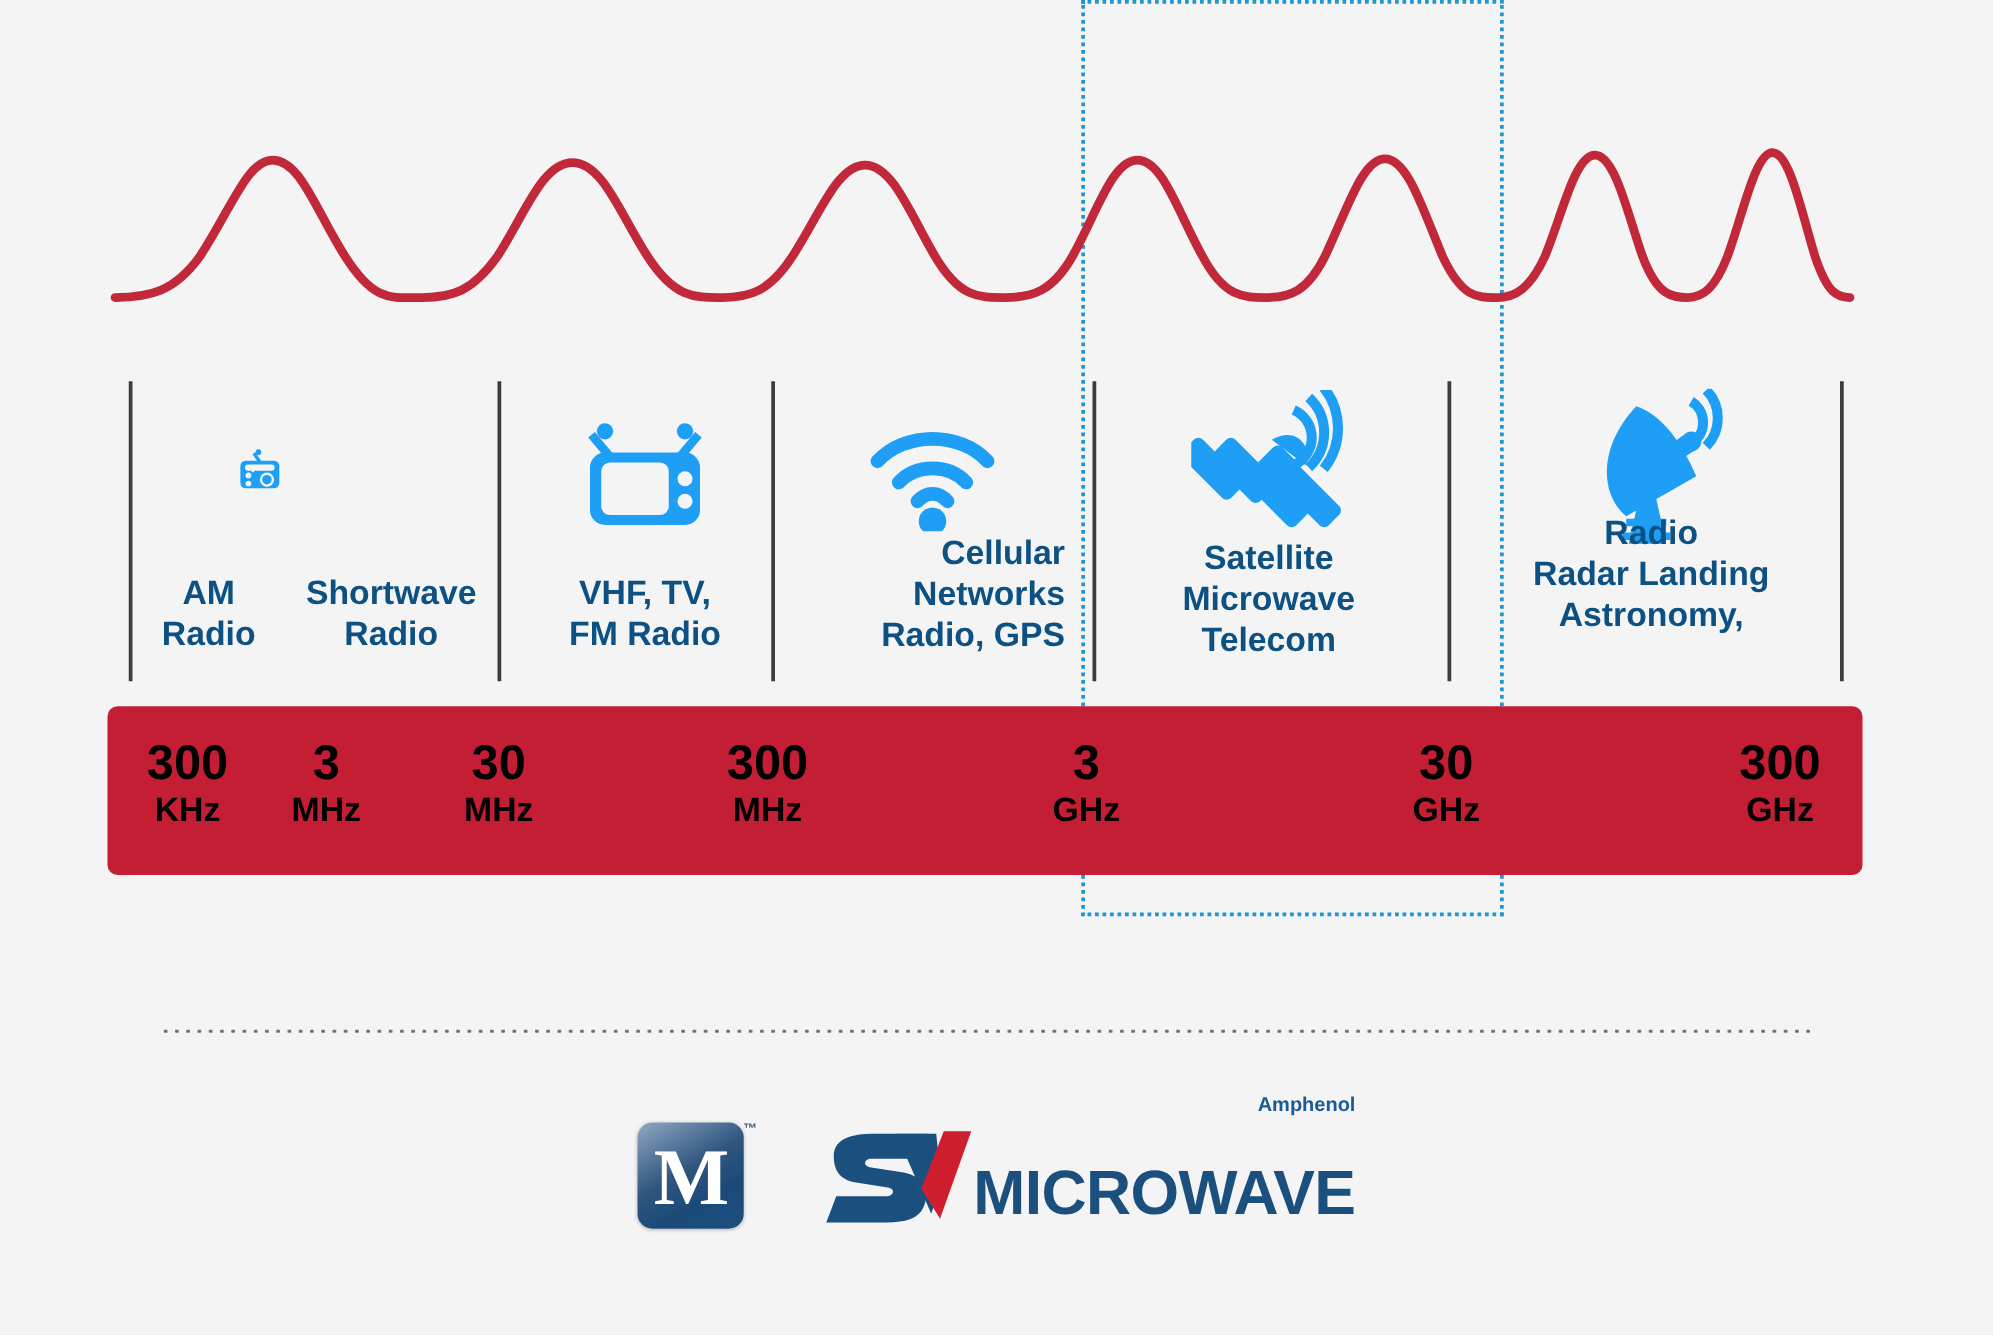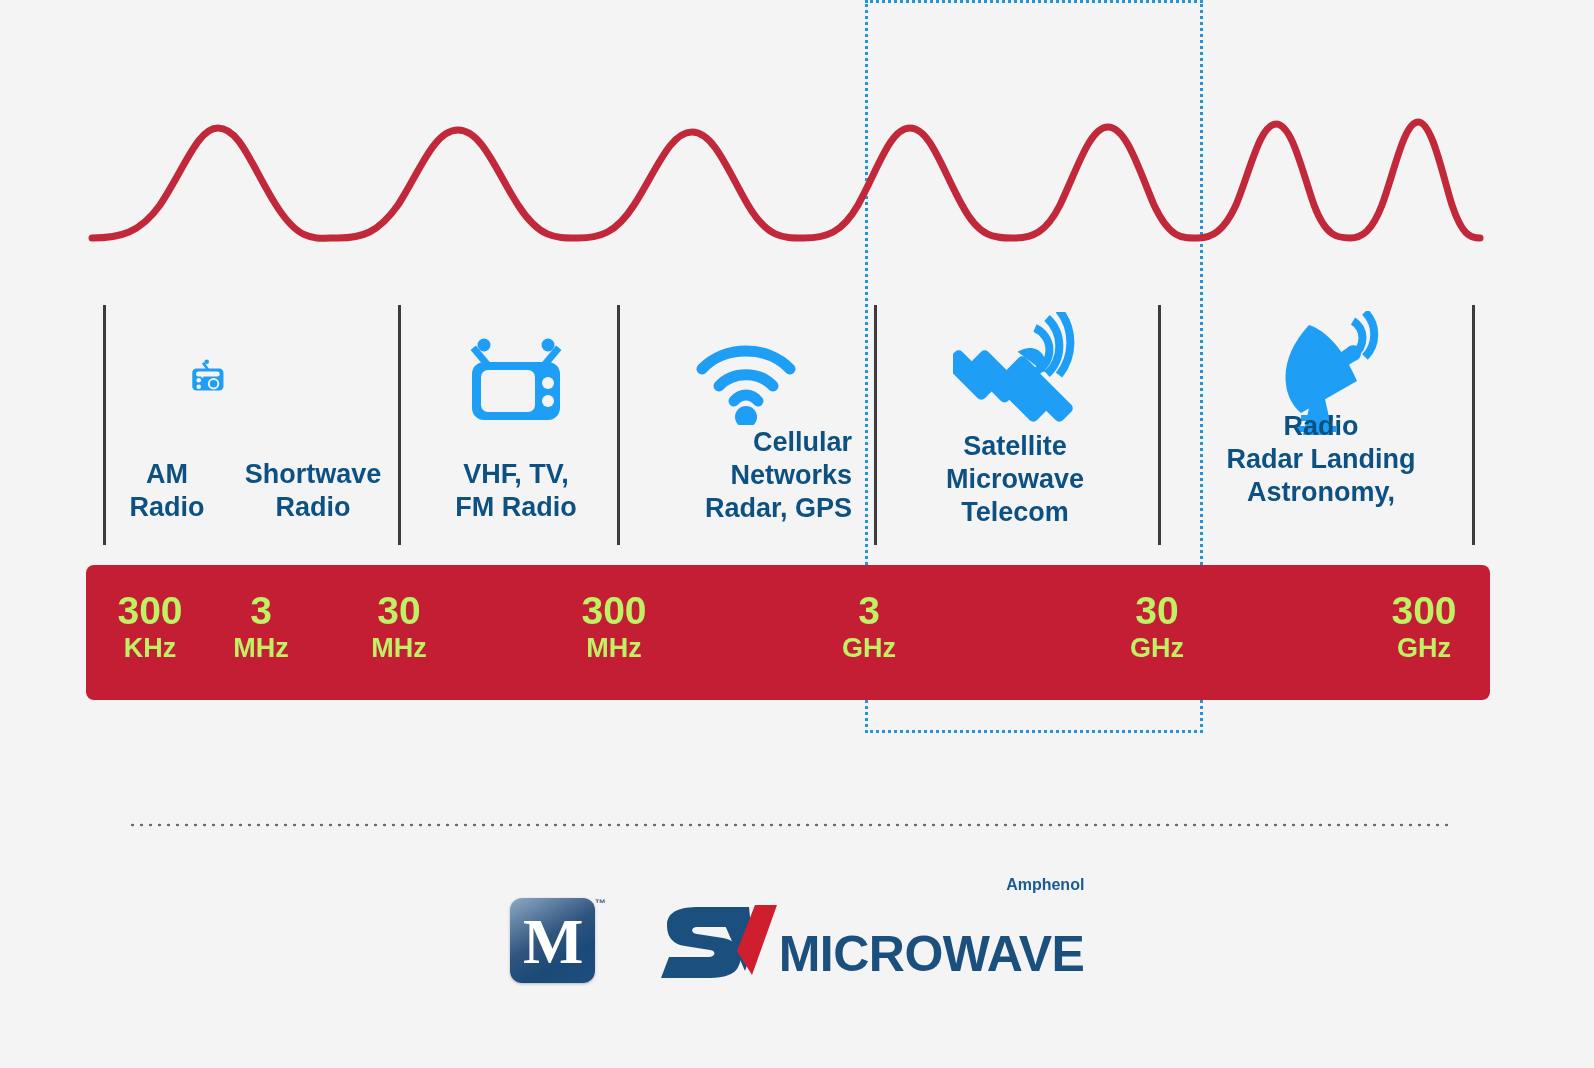--- a/index.html
+++ b/index.html
@@ -104,21 +104,21 @@
     left: 86px;
     top: 565px;
     width: 1404px;
     height: 135px;
     background: #c41e34;
     border-radius: 8px;
   }
   .tick {
     position: absolute;
     top: 26px;
-    color: #bef264;
+    color: #000000;
     text-align: center;
   }
   .tick .num {
     display: block;
     font-size: 39px;
     font-weight: bold;
     line-height: 1.05;
   }
   .tick .unit {
     display: block;
@@ -316,21 +316,21 @@
             <path d="M 12,44 C 34,20 78,20 100,44"></path>
             <path d="M 29,61 C 43,46 69,46 83,61"></path>
             <path d="M 44,76 C 51,68 61,68 68,76"></path>
           </g>
           <circle cx="56" cy="92" r="11" fill="#1e9ef5"></circle>
         </svg>
       </div>
       <div class="band-label" style="top:126px;text-align:right;">
           <div>Cellular</div>
           <div>Networks</div>
-          <div>Radar, GPS</div>
+          <div>Radio, GPS</div>
         </div>
     </div>
 
     <div class="band" style="left:900px; width:230px;">
       <div class="band-icon">
         <svg width="124" height="118" viewBox="0 0 124 118" xmlns="http://www.w3.org/2000/svg" style="margin-bottom:-5px;">
           <g fill="#1e9ef5">
             <rect x="6" y="36" width="22" height="54" rx="5" transform="rotate(-45 17 63)"></rect>
             <rect x="32" y="36" width="22" height="54" rx="5" transform="rotate(-45 43 63)"></rect>
             <rect x="58" y="58" width="22" height="54" rx="5" transform="rotate(-45 69 85)"></rect>

